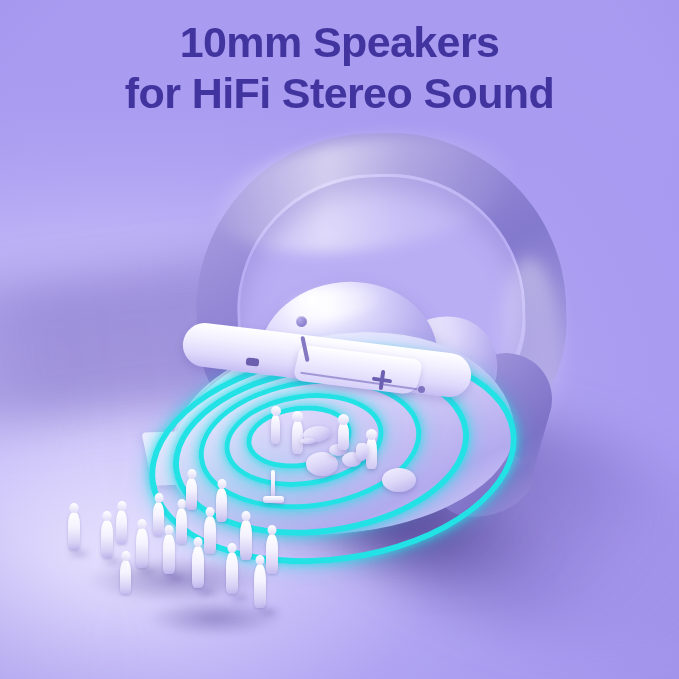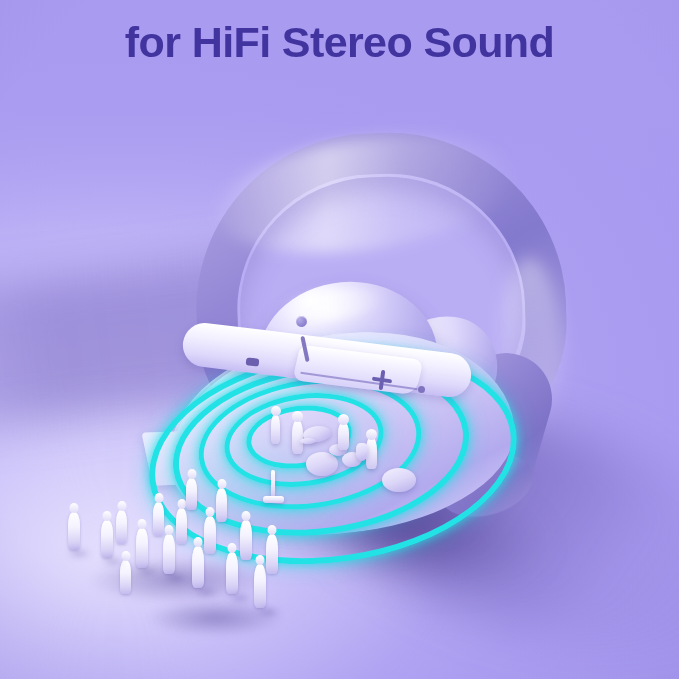--- a/index.html
+++ b/index.html
@@ -354,20 +354,21 @@
 
 <div id="stage">
 
   <div class="bg-base"></div>
   <div class="bg-lightpool"></div>
   <div class="bg-diag-shadow"></div>
   <div class="bg-tint-top"></div>
   <div class="bg-vignette"></div>
 
   <div class="headline">
+    <span>10mm Speakers</span>
     <span class="l2">for HiFi Stereo Sound</span>
   </div>
 
   <div id="product">
 
     <div class="cast-shadow"></div>
     <div class="cast-shadow2"></div>
 
     <div class="hook-wrap">
       <div class="hook"></div>

